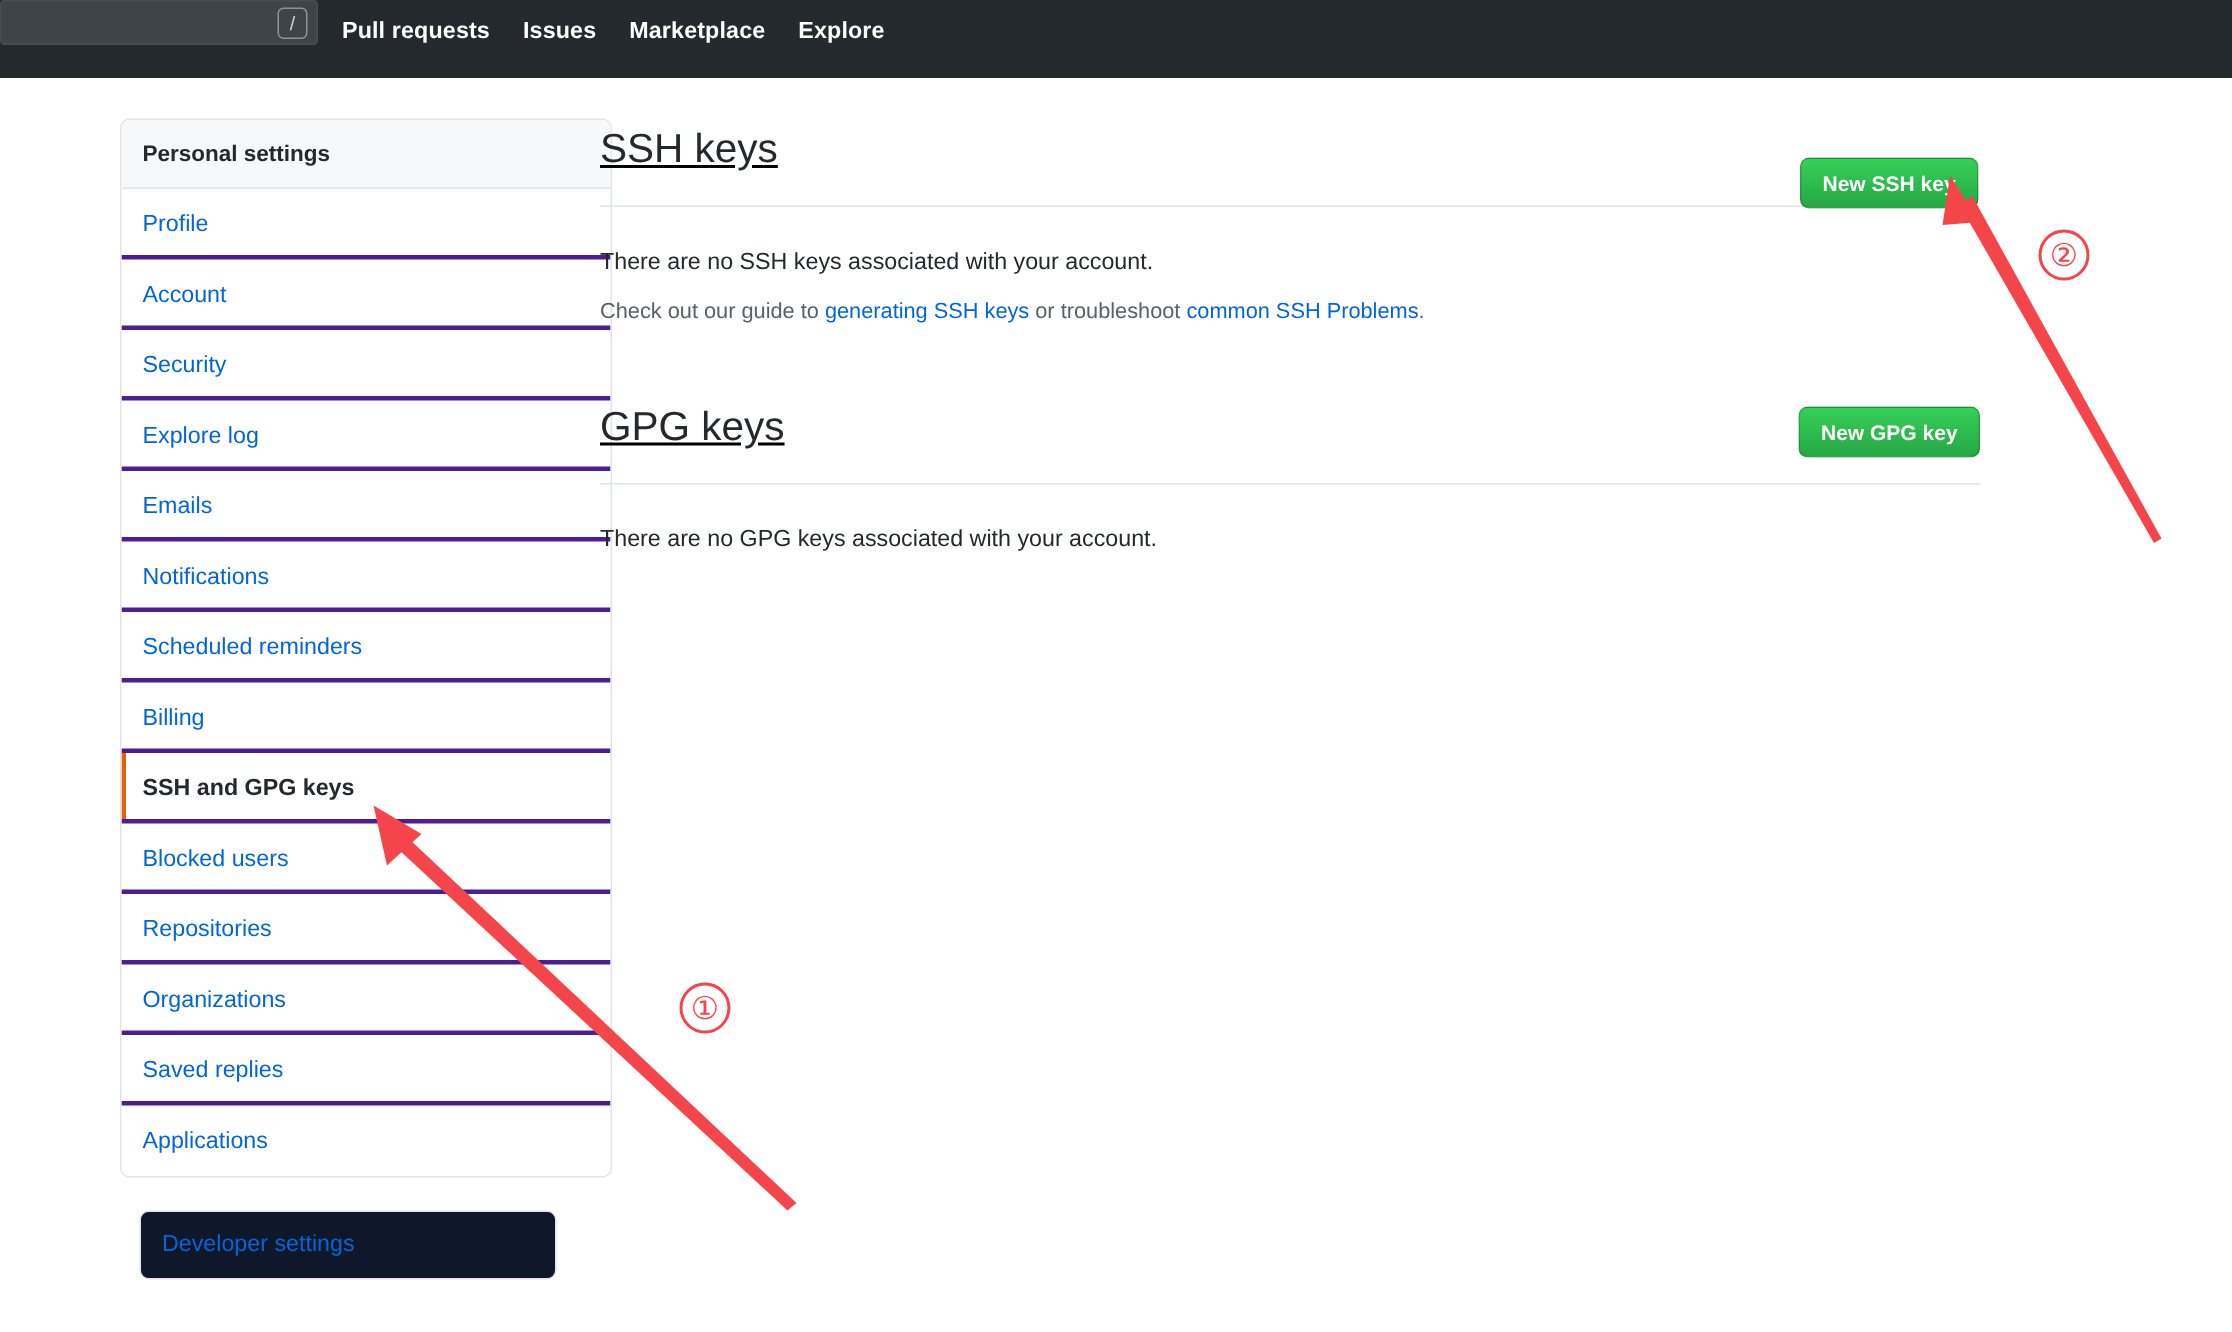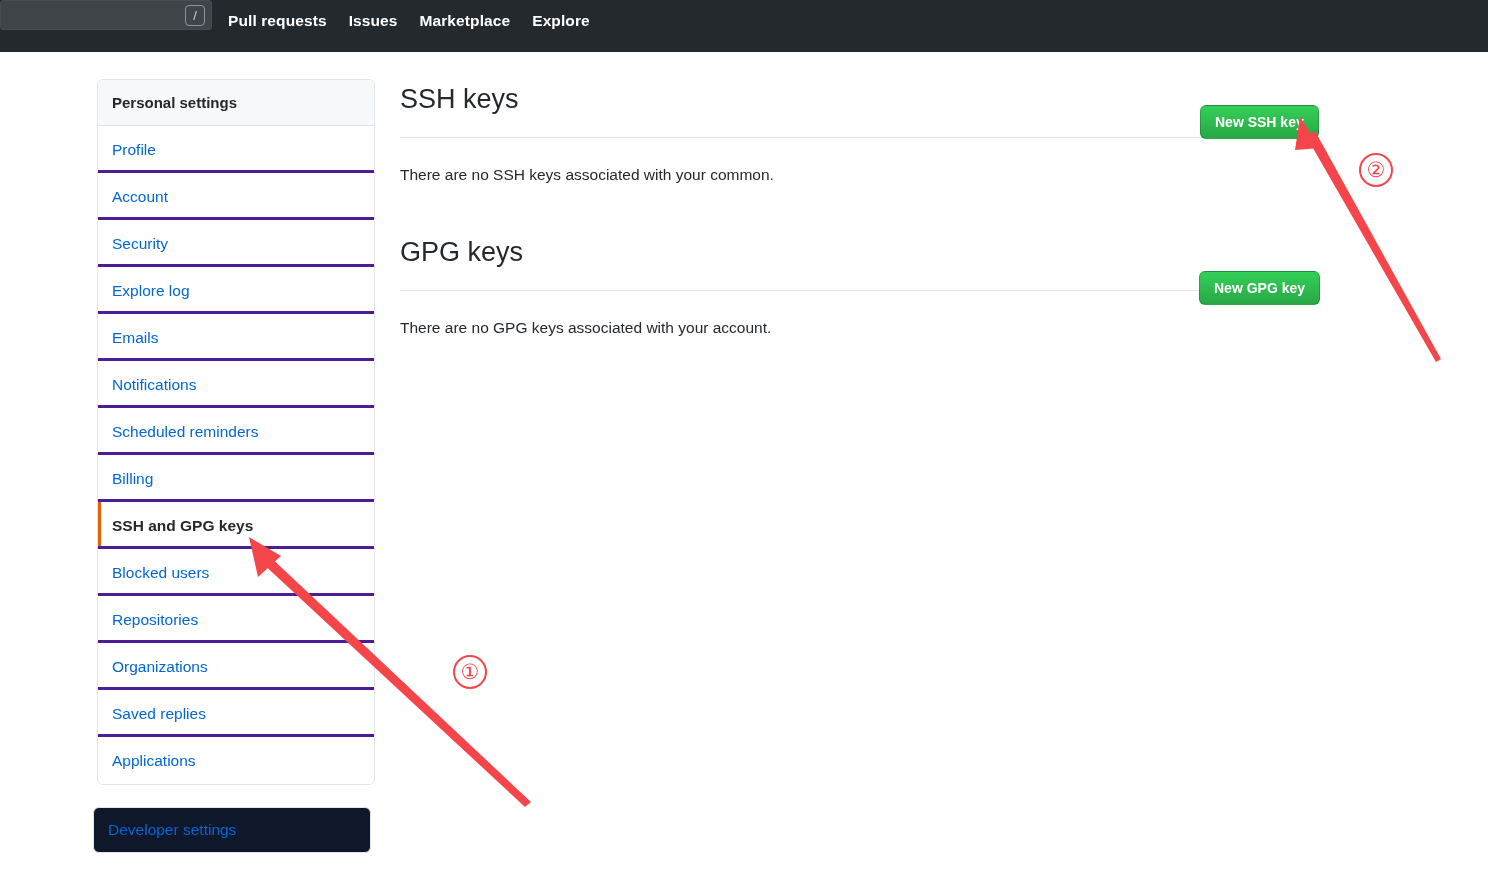--- a/index.html
+++ b/index.html
@@ -46,22 +46,22 @@
     display: flex; align-items: flex-end; gap: 22px;
   }
   #topnav .nav-link {
     color: #ffffff; font-size: 15.5px; font-weight: bold;
     text-decoration: none; white-space: nowrap;
     letter-spacing: 0.1px;
   }
 
   
   #sidebar {
-    position: absolute; left: 97px; top: 79px;
-    width: 278px;
+    position: absolute; left: 80px; top: 79px;
+    width: 328px;
     border: 1px solid #e1e4e8;
     border-radius: 6px;
     background: #ffffff;
     overflow: hidden;
   }
   .side-header {
     height: 46px; line-height: 46px;
     background: #f6f8fa;
     border-bottom: 1px solid #e1e4e8;
     padding-left: 14px;
@@ -95,20 +95,21 @@
     border-radius: 6px;
     background: #0f172a;
   }
   #devbox .side-item { border-bottom: none; line-height: 44px; height: 44px; }
 
   
   #main { position: absolute; left: 400px; top: 79px; width: 920px; }
   .sec-head {
     position: relative;
     height: 46px;
+    text-decoration: underline;
   }
   .sec-title {
     font-size: 27px; font-weight: normal;
     color: #24292e; line-height: 40px;
   }
   .sec-rule {
     border: none; border-top: 1px solid #e1e4e8;
     margin: 12px 0 0 0; width: 920px;
   }
   .sec-body-1 {
@@ -197,21 +198,22 @@
   <a class="side-item" href="#">Developer settings</a>
 </div>
 
 <main id="main">
 
   <section>
     <div class="sec-head">
       <div class="sec-title">SSH keys</div>
     </div>
     <hr class="sec-rule">
-    <p class="sec-body-1">There are no SSH keys associated with your common.</p>
+    <p class="sec-body-1">There are no SSH keys associated with your account.</p>
+    <p class="sec-body-2"><span>Check out our guide to </span><a href="#">generating SSH keys</a><span> or troubleshoot </span><a href="#">common SSH Problems</a><span>.</span></p>
   </section>
 
   <section style="margin-top:48px;">
     <div class="sec-head">
       <div class="sec-title">GPG keys</div>
     </div>
     <hr class="sec-rule">
     <p class="sec-body-1">There are no GPG keys associated with your account.</p>
   </section>
 

